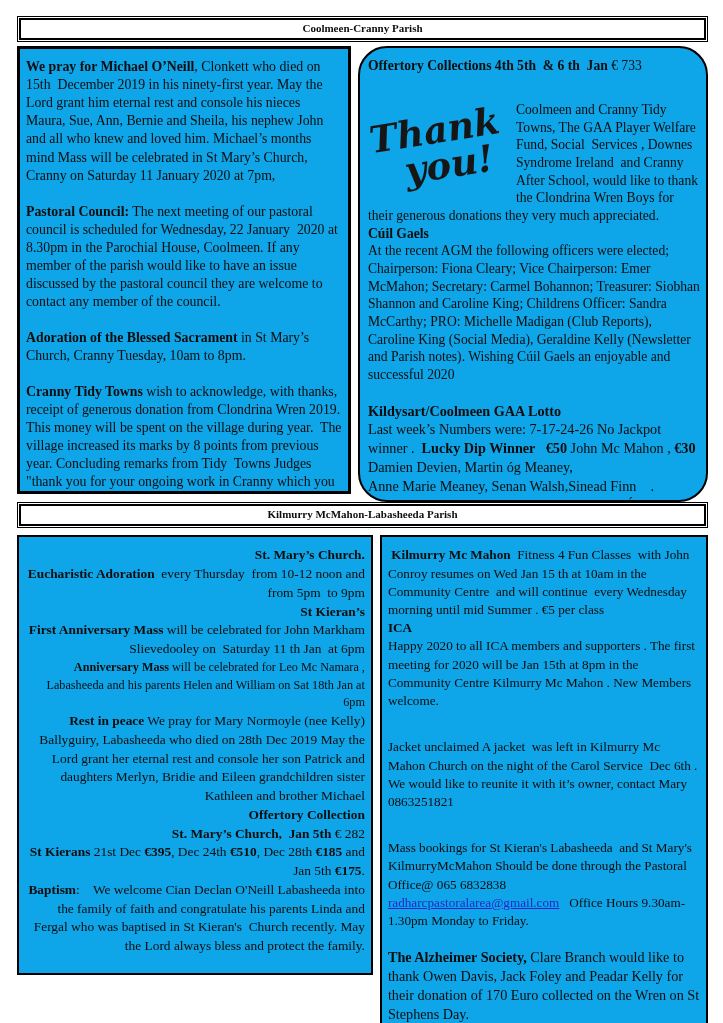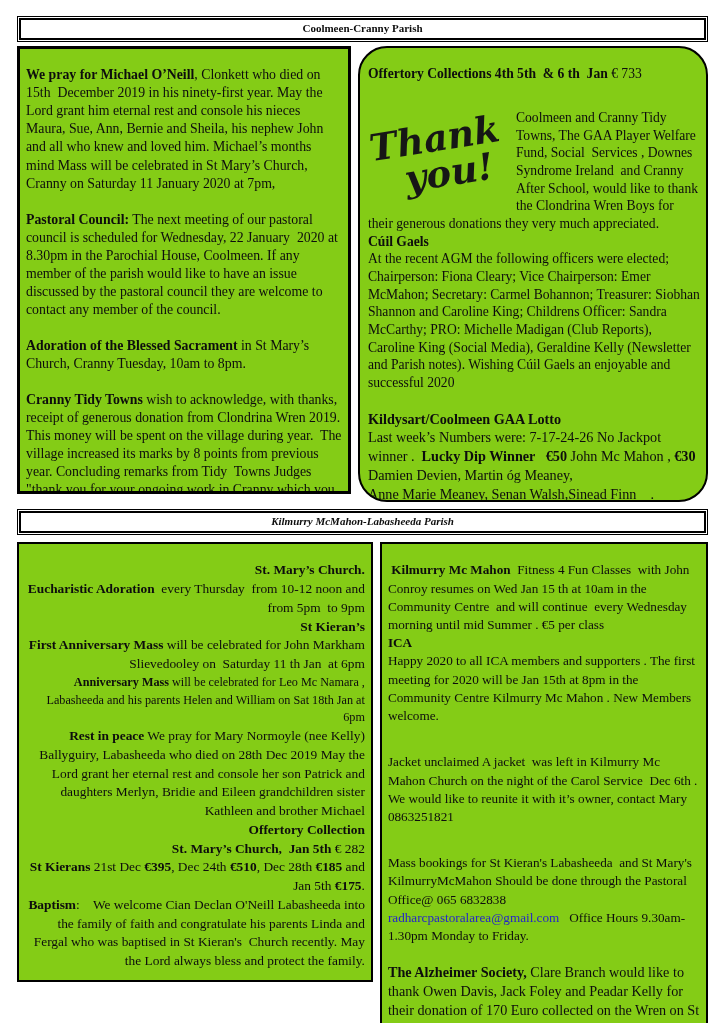--- a/index.html
+++ b/index.html
@@ -7,36 +7,36 @@
     width:723px;height:1023px;
     font-family:"Liberation Serif","DejaVu Serif",serif;
     color:#0d0d0d;
     -webkit-font-smoothing:antialiased;
   }
   .page{padding:16px 15px 0 17px;box-sizing:border-box;}
   
   .hdr-box{border:1px solid #000;padding:1px;margin:0 0 4px 0;}
   .hdr-inner{border:2px solid #000;text-align:center;}
   .hdr-title{font-size:11px;font-weight:700;margin:0;padding:2px 0 3px 0;line-height:1.2;}
-  .hdr2{margin-top:7px;margin-bottom:7px;font-style:italic;}
+  .hdr2{margin-bottom:7px;}
   
   .row{display:flex;gap:7px;align-items:flex-start;}
-  .box{box-sizing:border-box;border:2px solid #000;padding:17px 6px;overflow:hidden;background:#84cc16;}
+  .box{box-sizing:border-box;border:2px solid #000;padding:9px 6px;overflow:hidden;background:#0ea5e9;}
   .box-tl{width:334px;height:448px;border-width:3px;font-size:13.8px;line-height:1.31;}
   .box-tr{width:350px;height:456px;font-size:13.6px;line-height:1.3;padding-left:8px;border-radius:29px;}
   .box-bl{width:358px;height:440px;font-size:13.4px;line-height:1.4;text-align:right;}
   .box-br{width:330px;height:528px;font-size:13.2px;line-height:1.38;}
   
   .para{margin:0;white-space:pre-wrap;}
   .para.gap{margin-top:18px;}
   .para.gap-lg{margin-top:28px;}
   .para.small{font-size:12.2px;line-height:1.45;}
   .para.lg{font-size:14.2px;line-height:1.33;}
   .run-b{font-weight:700;}
-  .run-link{color:#2626c9;cursor:pointer;}
+  .run-link{color:#2626c9;text-decoration:underline;cursor:pointer;}
   
   .ty-block{margin-top:26px;}
   .ty-svg{float:left;margin:2px 10px 2px 0;}
 </style>
 </head>
 <body>
 
 <div class="page">
 
   <div class="hdr-box">

